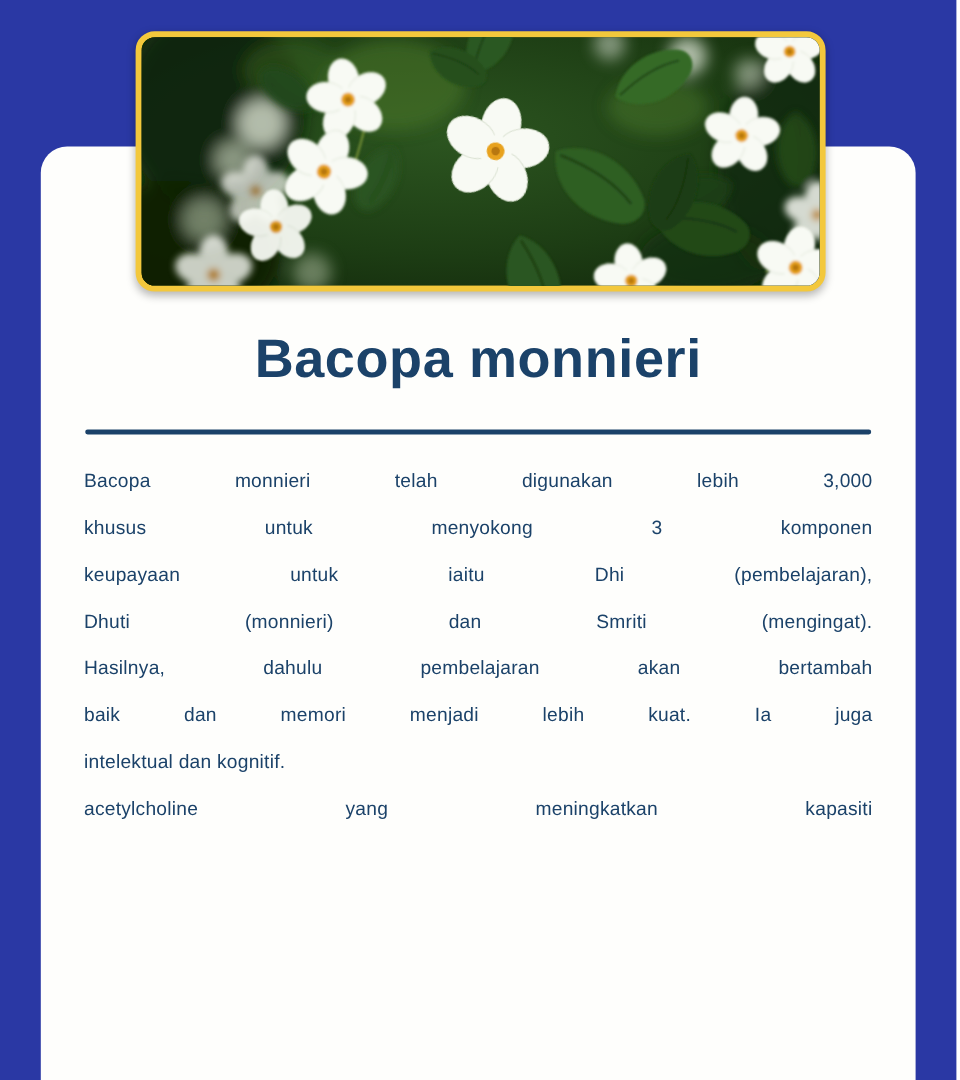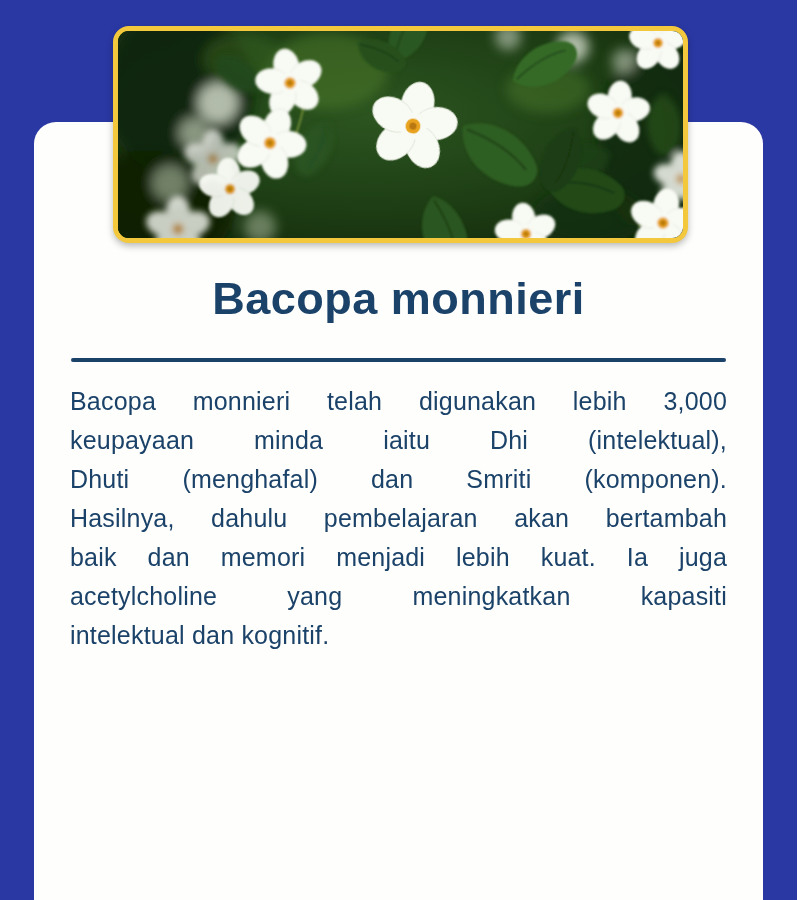--- a/index.html
+++ b/index.html
@@ -21,21 +21,21 @@
   .title{
     font-size:45px;line-height:50px;font-weight:700;text-align:center;
     color:var(--text-color);letter-spacing:.5px;
   }
   .divider{
     border:none;height:4px;background:var(--text-color);
     margin:34px 37px 0 37px;border-radius:2px;
   }
   .article{margin:20px 36px 0 36px;color:var(--text-color);}
   .article .line{
-    font-size:25px;line-height:39px;white-space:nowrap;
+    font-size:16px;line-height:39px;white-space:nowrap;
     text-align:justify;text-align-last:justify;text-justify:inter-word;
     letter-spacing:.2px;
   }
   .article .line.last{text-align-last:left;}
   .hero{
     position:absolute;left:113px;top:26px;width:575px;height:217px;
     border:5px solid var(--accent-border-color);
     border-radius:16px;overflow:hidden;background:#16300F;
     box-shadow:0 3px 7px rgba(0,0,0,.28);
   }
@@ -44,26 +44,27 @@
 </head>
 <body>
 
 <div class="page">
 
   <div class="card">
     <h1 class="title">Bacopa monnieri</h1>
     <hr class="divider">
     <div class="article">
       <div class="line">Bacopa monnieri telah digunakan lebih 3,000</div>
-      <div class="line">keupayaan minda iaitu Dhi (intelektual),</div>
-      <div class="line">Dhuti (menghafal) dan Smriti (komponen).</div>
+      <div class="line">khusus untuk menyokong 3 komponen</div>
+      <div class="line">keupayaan untuk iaitu Dhi (pembelajaran),</div>
+      <div class="line">Dhuti (monnieri) dan Smriti (mengingat).</div>
       <div class="line">Hasilnya, dahulu pembelajaran akan bertambah</div>
       <div class="line">baik dan memori menjadi lebih kuat. Ia juga</div>
+      <div class="line last">intelektual dan kognitif.</div>
       <div class="line">acetylcholine yang meningkatkan kapasiti</div>
-      <div class="line last">intelektual dan kognitif.</div>
     </div>
   </div>
 
   <div class="hero">
     <svg viewBox="0 0 565 207" preserveAspectRatio="xMidYMid slice" aria-hidden="true">
       <defs>
         <filter id="b6" x="-60%" y="-60%" width="220%" height="220%">
             <feGaussianBlur stdDeviation="6"></feGaussianBlur>
           </filter>
         <filter id="b3" x="-60%" y="-60%" width="220%" height="220%">

